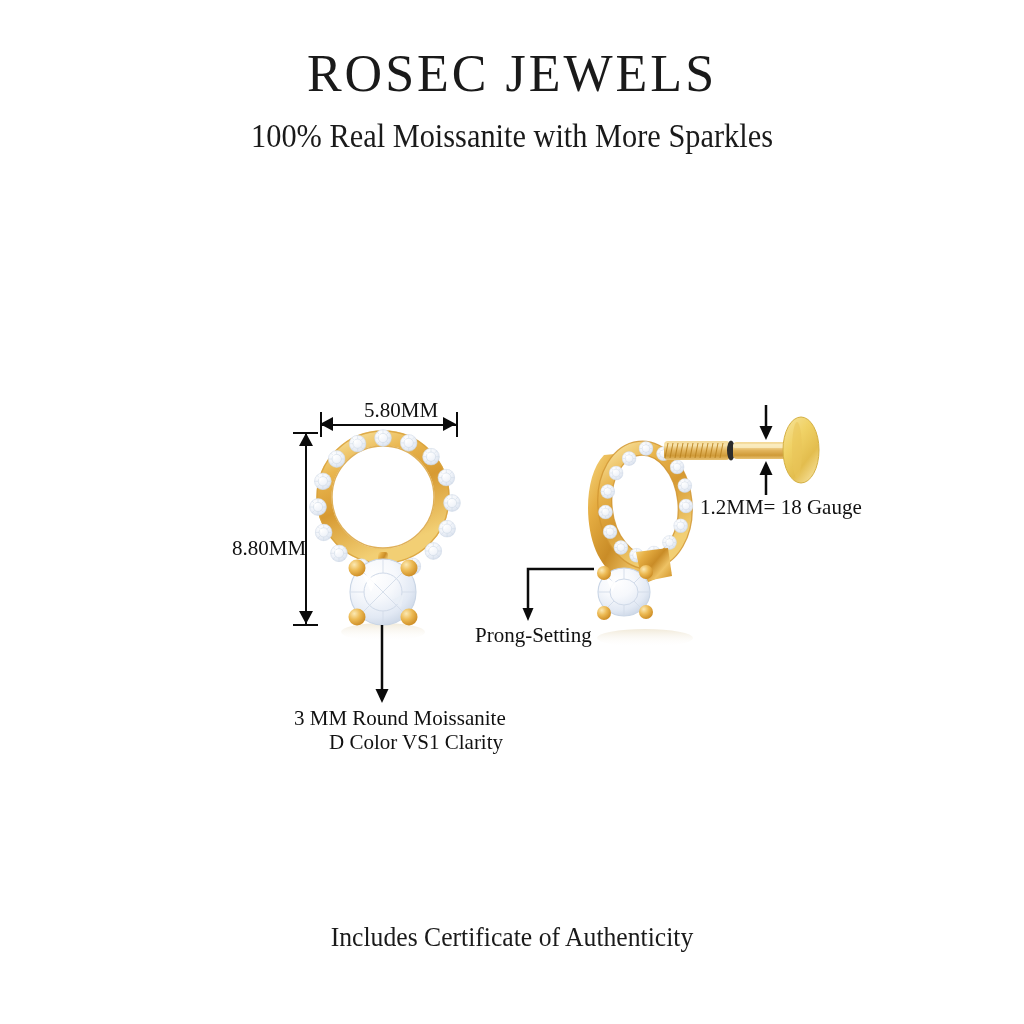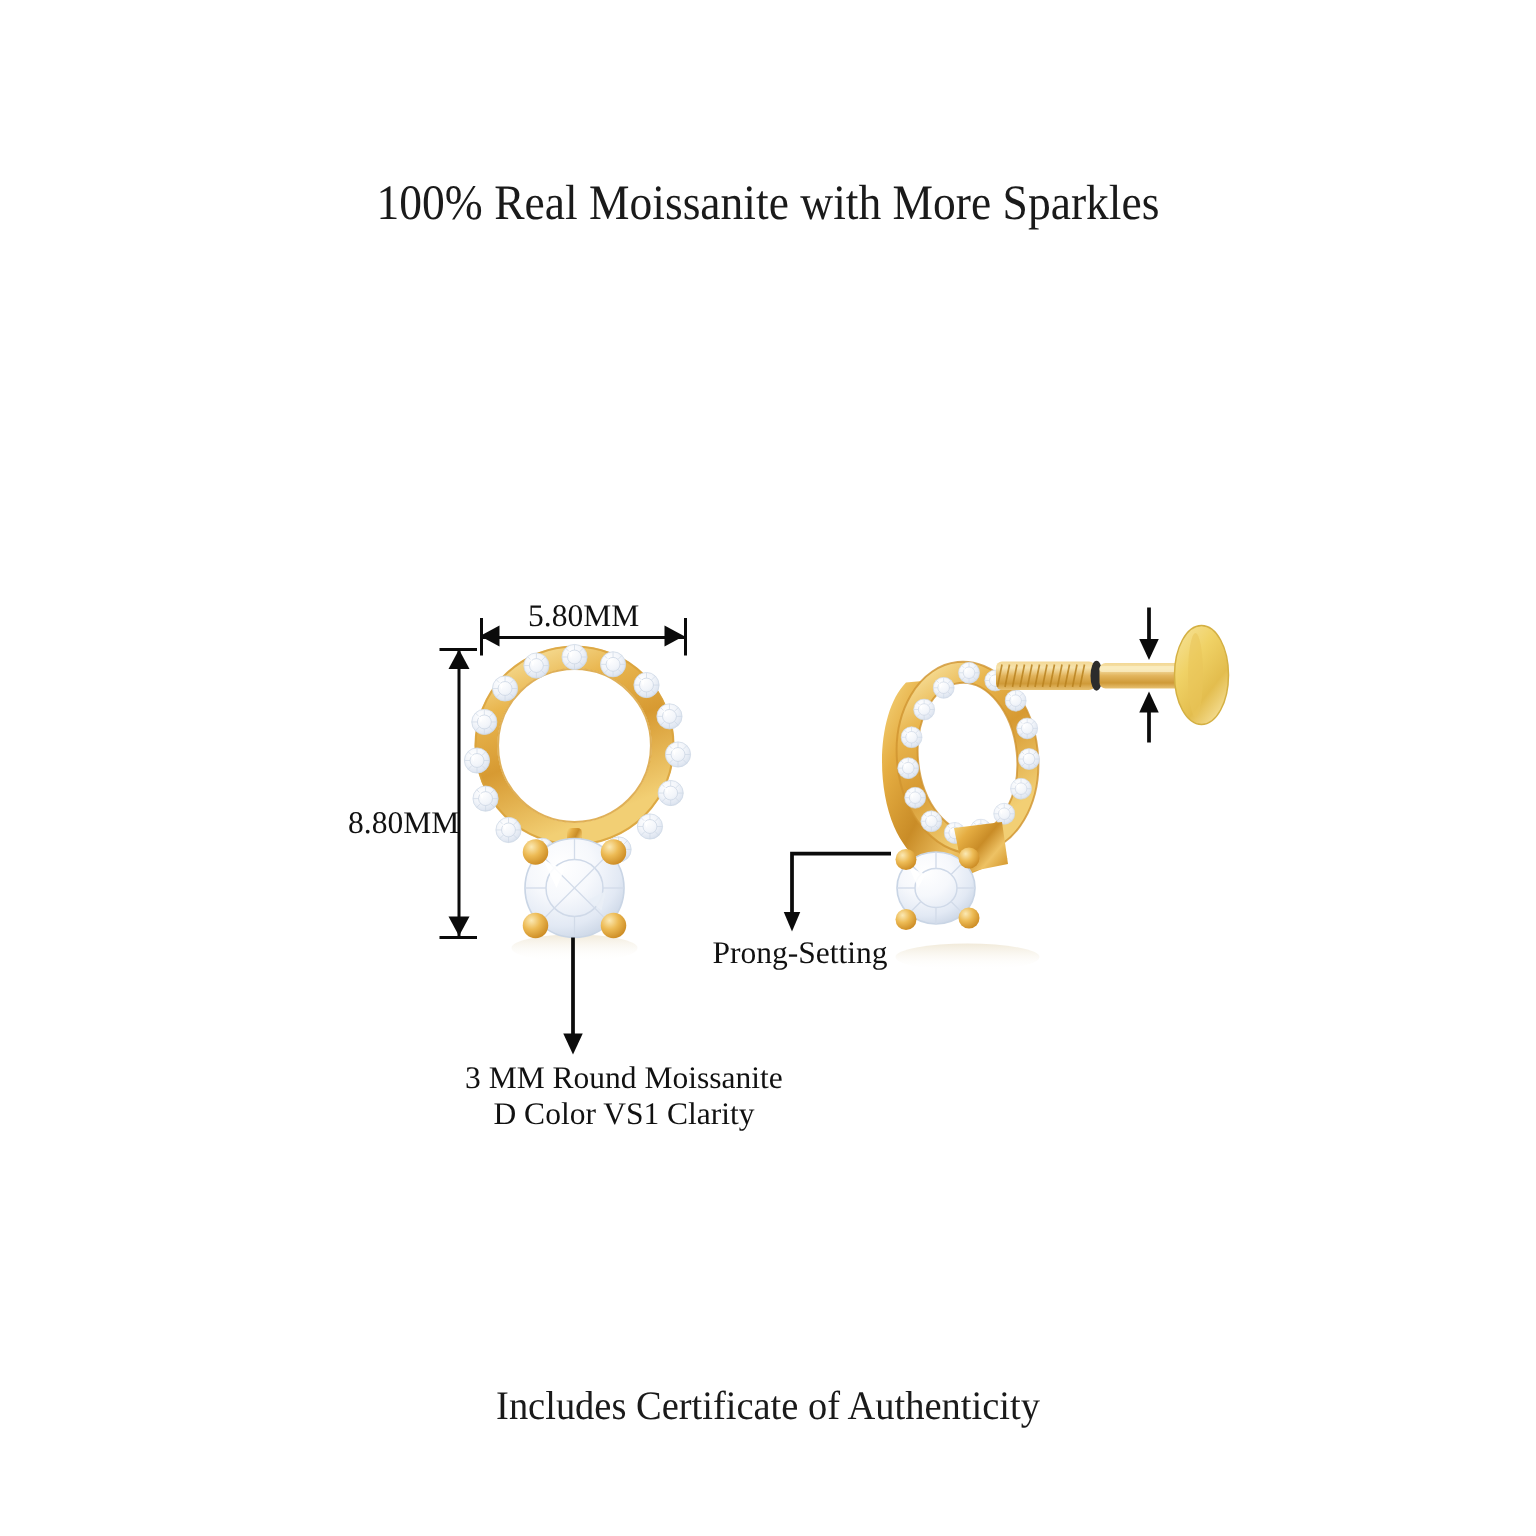--- a/index.html
+++ b/index.html
@@ -44,20 +44,21 @@
   .ar-up{border-left:7px solid transparent;border-right:7px solid transparent;border-bottom:13px solid #0b0b0b;}
   .ar-down{border-left:7px solid transparent;border-right:7px solid transparent;border-top:13px solid #0b0b0b;}
 
   svg.overlay{position:absolute;left:0;top:0;width:1024px;height:1024px;pointer-events:none;}
 </style>
 </head>
 <body>
 
 <div class="stage">
 
+  <div class="brand-title">ROSEC JEWELS</div>
   <div class="brand-sub">100% Real Moissanite with More Sparkles</div>
 
   <svg class="overlay" viewBox="0 0 1024 1024">
     <defs>
       <linearGradient id="goldRim" x1="0" y1="0" x2="0.4" y2="1">
         <stop offset="0%" stop-color="#f9e6a6"></stop>
         <stop offset="28%" stop-color="#e9b64f"></stop>
         <stop offset="58%" stop-color="#d79a32"></stop>
         <stop offset="100%" stop-color="#f2cf74"></stop>
       </linearGradient>
@@ -270,39 +271,40 @@
 
     <g stroke="#0b0b0b" stroke-width="2.5" fill="none">
       <path d="M766 405 L766 428"></path>
       <path d="M766 495 L766 473"></path>
     </g>
     <polygon points="766,440 759.5,426 772.5,426" fill="#0b0b0b"></polygon>
     <polygon points="766,461 759.5,475 772.5,475" fill="#0b0b0b"></polygon>
   </svg>
 
   <div>
-    <div class="dim-label" style="left:352px;top:398px;">5.80MM</div>
+    <div class="dim-label" style="left:364px;top:398px;">5.80MM</div>
     <div class="rule-h" style="left:322px;top:424px;width:134px;"></div>
     <div class="arrow ar-left" style="left:320px;top:417px;"></div>
     <div class="arrow ar-right" style="left:443px;top:417px;"></div>
     <div class="tick-v" style="left:320px;top:412px;height:25px;"></div>
     <div class="tick-v" style="left:456px;top:412px;height:25px;"></div>
   </div>
 
   <div>
     <div class="dim-label" style="left:232px;top:536px;">8.80MM</div>
     <div class="rule-v" style="left:305px;top:434px;height:190px;"></div>
     <div class="arrow ar-up" style="left:299px;top:433px;"></div>
     <div class="arrow ar-down" style="left:299px;top:611px;"></div>
     <div class="tick-h" style="left:293px;top:432px;width:25px;"></div>
     <div class="tick-h" style="left:293px;top:624px;width:25px;"></div>
   </div>
 
   <div class="ann-label" style="left:475px;top:622px;text-align:center;">Prong-Setting</div>
 
+  <div class="ann-label" style="left:700px;top:494px;">1.2MM= 18 Gauge</div>
 
   <div>
-    <div class="ann-label" style="left:294px;top:705px;margin-left:16px;">3 MM Round Moissanite</div>
+    <div class="ann-label" style="left:294px;top:705px;">3 MM Round Moissanite</div>
     <div class="ann-label" style="left:294px;top:729px;margin-left:35px;">D Color VS1 Clarity</div>
   </div>
 
   <div class="footer-note">Includes Certificate of Authenticity</div>
 </div>
 
 </body></html>

